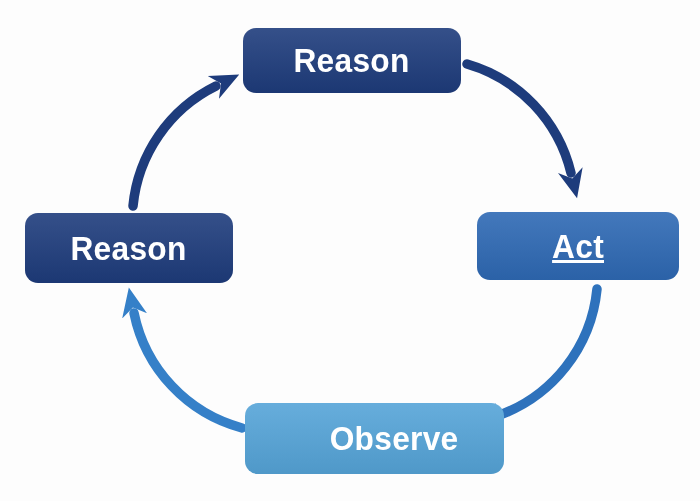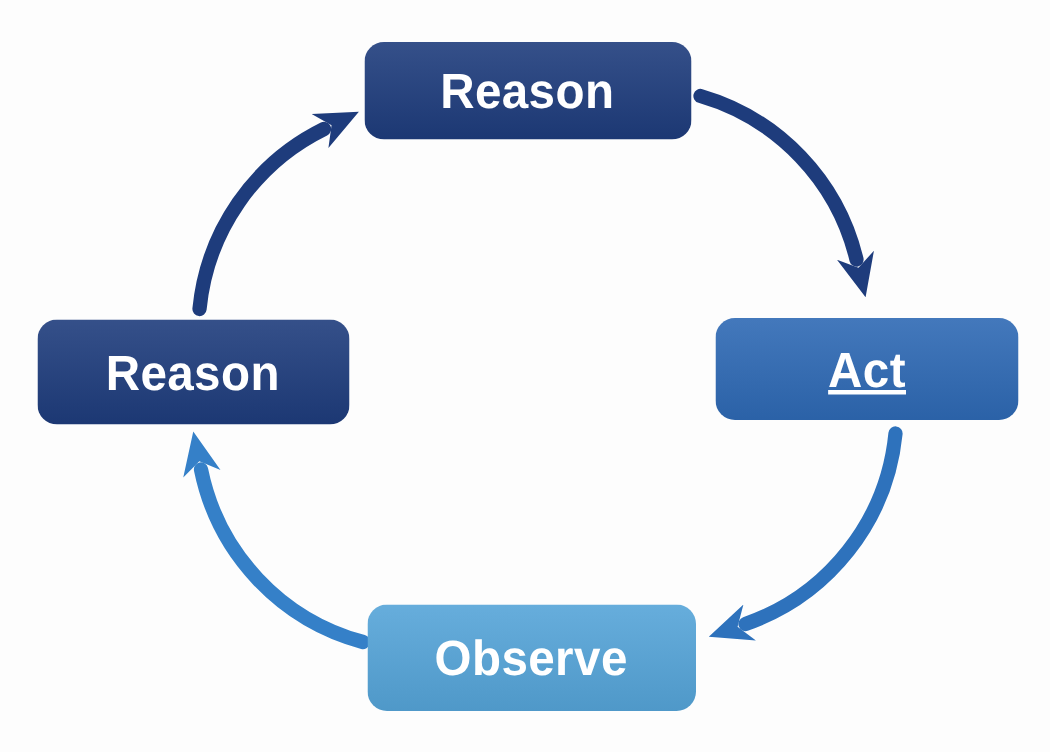--- a/index.html
+++ b/index.html
@@ -38,21 +38,21 @@
   }
   .node-label {
     font-weight: 700;
     font-size: 33px;
     letter-spacing: 0.3px;
     line-height: 1;
     transform: scaleX(0.96);
   }
   .node-top    { left: 243px; top: 28px;  width: 218px; height: 65px; }
   .node-right  { left: 477px; top: 212px; width: 202px; height: 68px; text-decoration: underline; }
-  .node-bottom { left: 245px; top: 403px; width: 219px; height: 71px; }
+  .node-bottom { left: 245px; top: 403px; width: 219px; height: 71px; padding-left: 40px; }
   .node-left   { left: 25px;  top: 213px; width: 208px; height: 70px; }
 </style>
 </head>
 <body>
 
 <div class="canvas">
 
   <svg class="arrows" width="700" height="501" viewBox="0 0 700 501">
     <defs>
       <marker id="ah0" viewBox="0 0 10 10" refX="1" refY="5" markerWidth="3.1" markerHeight="3.1" orient="auto" markerUnits="strokeWidth">

